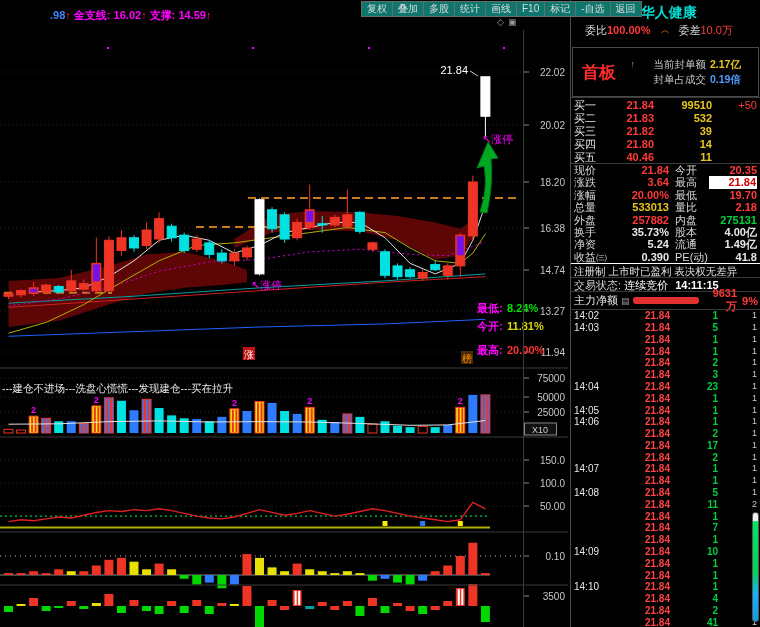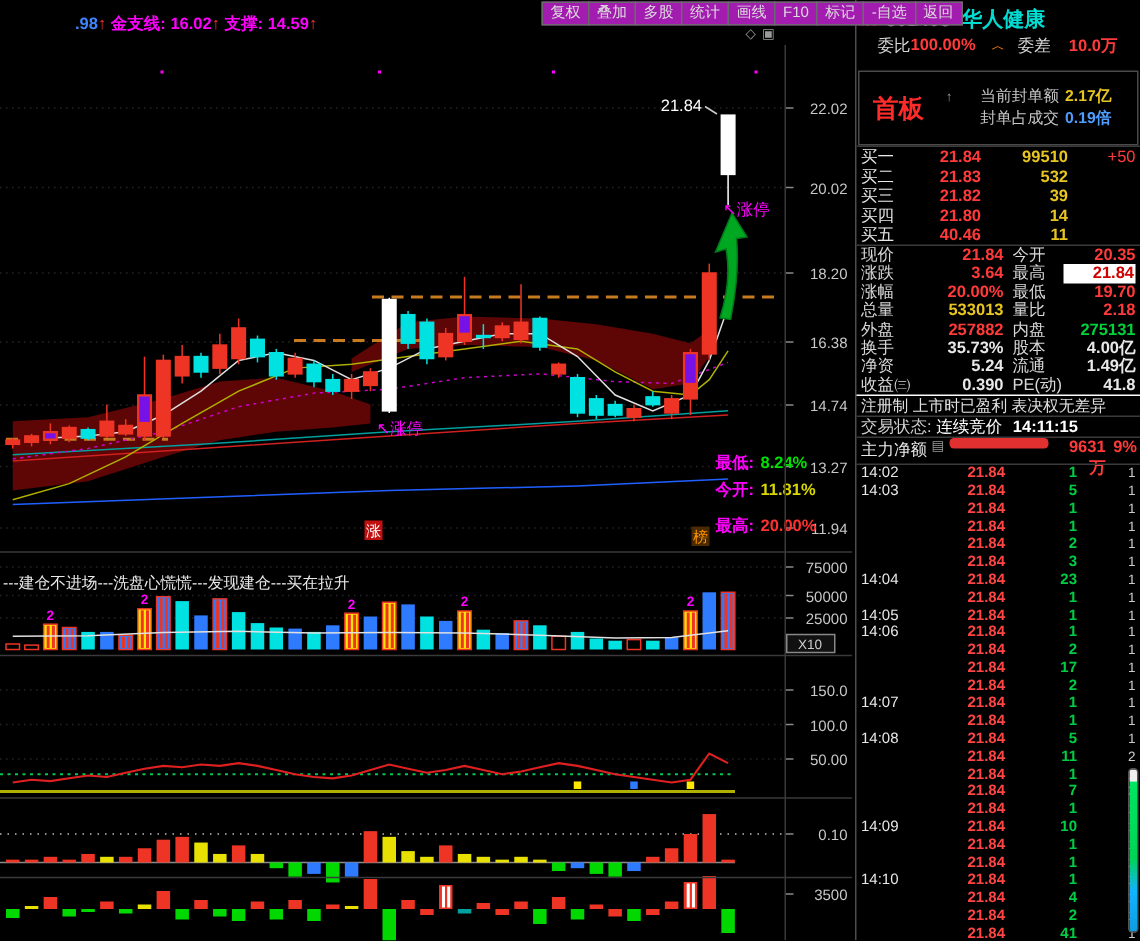--- a/index.html
+++ b/index.html
@@ -5,36 +5,36 @@
   html,body{margin:0;padding:0;background:#000;}
   *{box-sizing:border-box;}
   #app{position:relative;width:760px;height:627px;background:#000;overflow:hidden;
        font-family:"Liberation Sans","DejaVu Sans",sans-serif;}
   
   #overlay-left{position:absolute;left:2px;top:8px;font-size:11px;font-weight:bold;z-index:5;white-space:nowrap;}
   #overlay-left .blue{color:#3d86ff;margin-left:48px;}
   #overlay-left .mag{color:#ff00ff;}
   #overlay-left .up{color:#ff3030;}
   #menu-bar{position:absolute;left:362px;top:1px;display:flex;z-index:6;}
-  .menu-btn{font-size:10px;color:#dcdcdc;background:#a21caf;border:1px solid #6a6a6a;
+  .menu-btn{font-size:10px;color:#dcdcdc;background:#0f766e;border:1px solid #6a6a6a;
             padding:1px 5px;margin-left:-1px;line-height:12px;cursor:default;}
   #menu-sub{position:absolute;left:497px;top:17px;z-index:6;color:#9a9a9a;font-size:9px;letter-spacing:4px;}
   
   #chart-svg{position:absolute;left:0;top:0;}
   
   #right-panel{position:absolute;left:570px;top:0;width:190px;height:627px;background:#000;
                border-left:1px solid #4d4d4d;font-size:11px;color:#ddd;}
   .rp-header{height:22px;padding:4px 0 0 6px;white-space:nowrap;}
   .r-mark{color:#ff3030;font-weight:bold;font-size:10px;margin-right:3px;}
   .rp-code{color:#e8e8e8;font-weight:bold;font-size:13px;margin-right:4px;}
   .rp-name{color:#00dcd2;font-weight:bold;font-size:14px;}
   .rp-weibi{height:16px;display:flex;padding:0 3px;align-items:center;}
   .rp-weibi .lbl{color:#d8d8d8;margin-left:11px;}
   .rp-weibi .v1{color:#ff3a3a;font-weight:bold;flex:1;text-align:left;margin-right:4px;}
-  .rp-weibi .v2{color:#ff3a3a;font-weight:bold;flex:1;text-align:center;}
+  .rp-weibi .v2{color:#ff3a3a;font-weight:normal;flex:1;text-align:left;}
   #chevron{position:absolute;left:50%;top:26px;transform:translateX(-50%);color:#ff8800;
            font-size:9px;z-index:3;cursor:pointer;line-height:8px;}
   .board-box{margin:9px 1px 0 1px;height:50px;border:1px solid #4a4a4a;display:flex;}
   .board-tag{width:52px;color:#ff2a2a;font-size:17px;font-weight:bold;display:flex;align-items:center;justify-content:center;}
   .board-rows{flex:1;display:flex;flex-direction:column;justify-content:center;}
   .board-row{display:flex;height:15px;line-height:15px;font-size:10.5px;}
   .board-row .pre{width:10px;color:#999;text-align:right;font-size:9px;}
   .board-row .lbl{flex:1;color:#c8c8c8;text-align:right;}
   .board-row .val{width:52px;text-align:left;padding-left:4px;font-weight:bold;}
   #bid-rows{height:66px;border-top:1px solid #3a3a3a;padding-top:1px;}
@@ -54,21 +54,21 @@
   .c-green{color:#00d23c;}
   .c-white{color:#e8e8e8;}
   .c-blue{color:#4f9dff;}
   .c-hl{color:#d00000;background:#fff;padding:0 1px;}
   .notes{height:14px;line-height:14px;border-top:1px solid #ffffff;color:#e0e0e0;font-size:10.5px;
          padding-left:3px;white-space:nowrap;overflow:hidden;}
   .status-row{height:14px;line-height:14px;border-top:1px solid #3a3a3a;padding-left:3px;white-space:nowrap;}
   .status-row .s1{color:#cfcfcf;}
   .status-row .s2{color:#fff;}
   .status-row .s3{color:#fff;font-weight:bold;margin-left:4px;}
-  .mainnet-row{height:18px;border-top:1px solid #3a3a3a;display:flex;padding:0 2px 0 3px;}
+  .mainnet-row{height:18px;border-top:1px solid #3a3a3a;display:flex;align-items:center;padding:0 2px 0 3px;}
   .mainnet-row .lbl{color:#e8e8e8;}
   .mainnet-row .ic{color:#999;font-size:9px;margin:0 3px;}
   .mainnet-bar{width:66px;height:7px;background:#e03030;border-radius:3px;margin-right:4px;}
   .mainnet-row .val{color:#ff3a3a;font-weight:bold;flex:1;text-align:right;}
   .mainnet-row .pct{color:#ff3a3a;font-weight:bold;margin-left:5px;}
   #tick-list{border-top:1px solid #3a3a3a;height:319px;overflow:hidden;position:relative;}
   .tick-row{display:flex;height:11.8px;line-height:11.8px;font-size:10px;padding:0 3px;}
   .tick-row .t{width:34px;color:#e8e8e8;}
   .tick-row .p{width:62px;text-align:right;color:#ff4444;font-weight:bold;}
   .tick-row .v{width:48px;text-align:right;color:#00cc44;font-weight:bold;}

